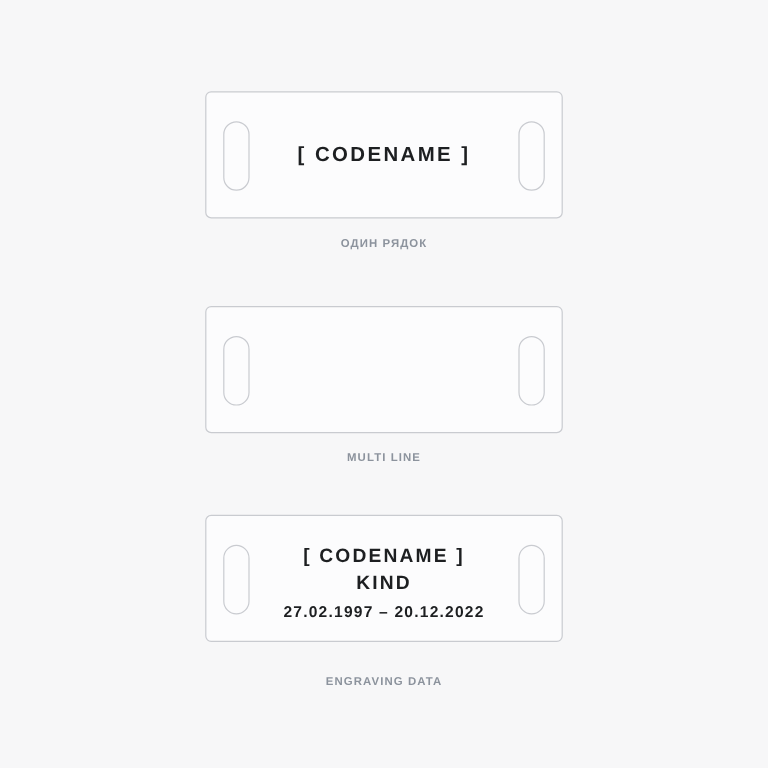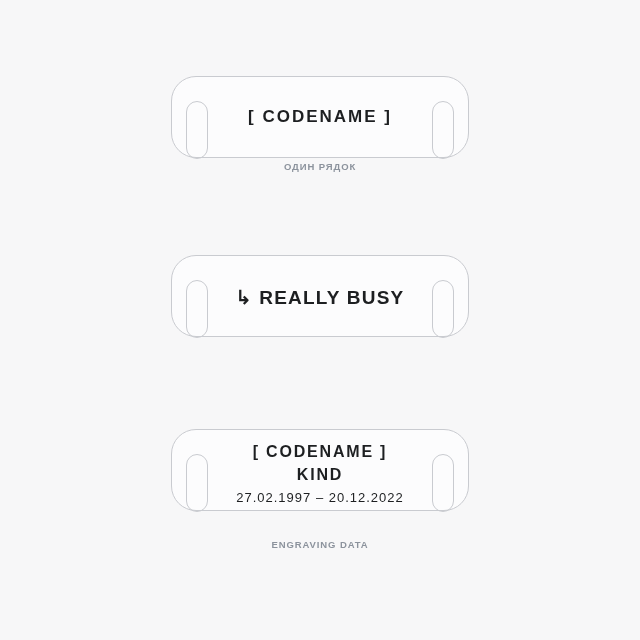--- a/index.html
+++ b/index.html
@@ -15,24 +15,24 @@
     left: 171px;
     width: 298px;
     text-align: center;
   }
   .variant-1 { top: 76px; }
   .variant-2 { top: 255px; }
   .variant-3 { top: 429px; }
 
   .plate {
     position: relative;
-    height: 82px;
+    height: 106px;
     background: #fcfcfd;
     border: 1px solid #c9cbd0;
-    border-radius: 25px;
+    border-radius: 5px;
     display: flex;
     align-items: center;
     justify-content: center;
   }
   .slot {
     position: absolute;
     top: 24px;
     width: 22px;
     height: 58px;
     border: 1px solid #c9cbd0;
@@ -42,31 +42,31 @@
   .slot-left  { left: 14px; }
   .slot-right { right: 14px; }
 
   .engraving { color: #1d1f21; }
   .pad-2 { padding-top: 3px; }
   .pad-3 { padding-top: 9px; }
 
   .line-lg { font-size: 17px; font-weight: 600; letter-spacing: 2px;   line-height: 24px; }
   .line-xl { font-size: 19px; font-weight: 600; letter-spacing: 1.2px; line-height: 28px; }
   .line-md { font-size: 16px; font-weight: 600; letter-spacing: 1.8px; line-height: 23px; }
-  .line-sm { font-size: 13px; font-weight: 400; letter-spacing: 1px;   line-height: 23px; }
+  .line-sm { font-size: 13px; font-weight: 700; letter-spacing: 1px;   line-height: 23px; }
 
   .caption {
     display: block;
     font-size: 9.5px;
     font-weight: 600;
     letter-spacing: 0.9px;
     color: #8c939d;
     text-transform: uppercase;
   }
-  .caption-1 { margin-top: 3px; }
+  .caption-1 { margin-top: 16px; }
   .caption-2 { margin-top: 15px; }
   .caption-3 { margin-top: 28px; }
 </style>
 </head>
 <body>
 
 <section class="variant variant-1">
   <div class="plate">
     <span class="slot slot-left"></span>
     <span class="slot slot-right"></span>
@@ -75,23 +75,23 @@
     </div>
   </div>
   <span class="caption caption-1">ОДИН РЯДОК</span>
 </section>
 
 <section class="variant variant-2">
   <div class="plate">
     <span class="slot slot-left"></span>
     <span class="slot slot-right"></span>
     <div class="engraving pad-2">
-      <div class="line-xl">↳ REALLY BUSY</div>
     </div>
   </div>
+  <span class="caption caption-2">MULTI LINE</span>
 </section>
 
 <section class="variant variant-3">
   <div class="plate">
     <span class="slot slot-left"></span>
     <span class="slot slot-right"></span>
     <div class="engraving pad-3">
       <div class="line-md">[ CODENAME ]</div>
       <div class="line-md">KIND</div>
       <div class="line-sm">27.02.1997 – 20.12.2022</div>

